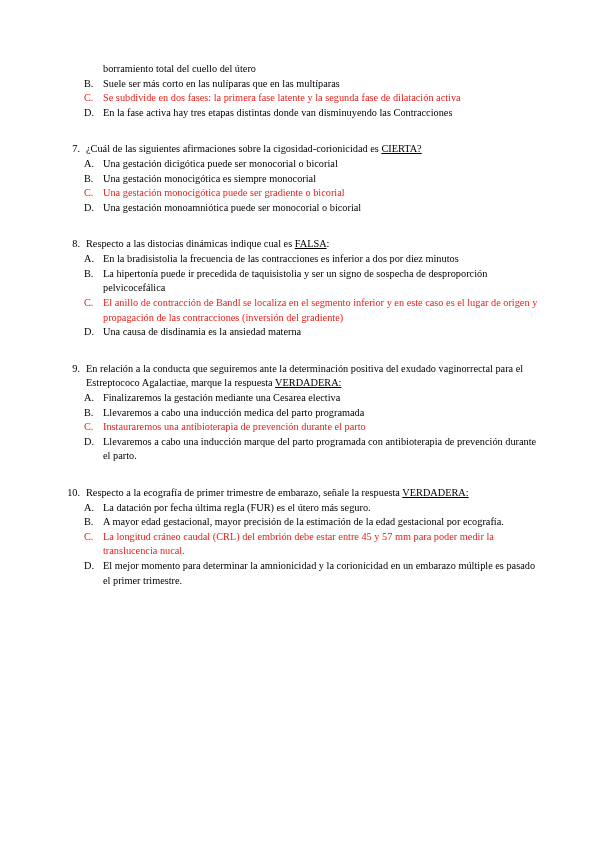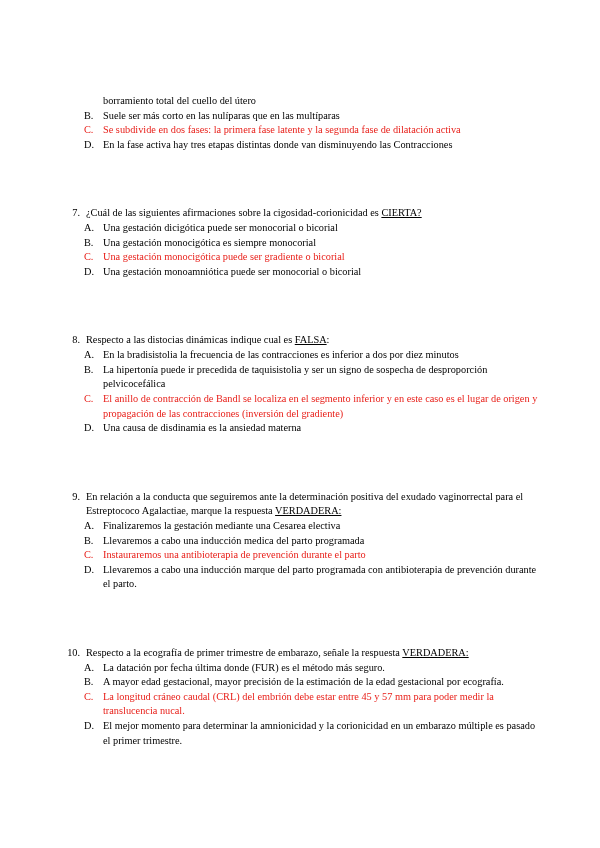--- a/index.html
+++ b/index.html
@@ -23,21 +23,20 @@
     padding: 62px 60px 0 60px;
   }
   .doc {
     font-size: 10.3px;
     line-height: 1.42;
   }
 
   
   .qblock {
     margin-bottom: 0;
-    margin-top: 32px;
   }
   .qline {
     display: flex;
     align-items: flex-start;
   }
   .qnum {
     width: 26px;
     flex: 0 0 26px;
     text-align: right;
     padding-right: 6px;
@@ -182,21 +181,21 @@
     <div class="gap-lg"></div>
 
     <div class="qblock">
       <div class="qline">
         <div class="qnum">10.</div>
         <div class="qtext"><span>Respecto a la ecografía de primer trimestre de embarazo, señale la respuesta </span><span class="u">VERDADERA:</span><span></span></div>
       </div>
       <div class="opts">
         <div class="opt">
           <div class="optletter">A.</div>
-          <div class="opttext">La datación por fecha última donde (FUR) es el método más seguro.</div>
+          <div class="opttext">La datación por fecha última regla (FUR) es el útero más seguro.</div>
         </div>
         <div class="opt">
           <div class="optletter">B.</div>
           <div class="opttext">A mayor edad gestacional, mayor precisión de la estimación de la edad gestacional por ecografía.</div>
         </div>
         <div class="opt red">
           <div class="optletter">C.</div>
           <div class="opttext">La longitud cráneo caudal (CRL) del embrión debe estar entre 45 y 57 mm para poder medir la translucencia nucal.</div>
         </div>
         <div class="opt">

